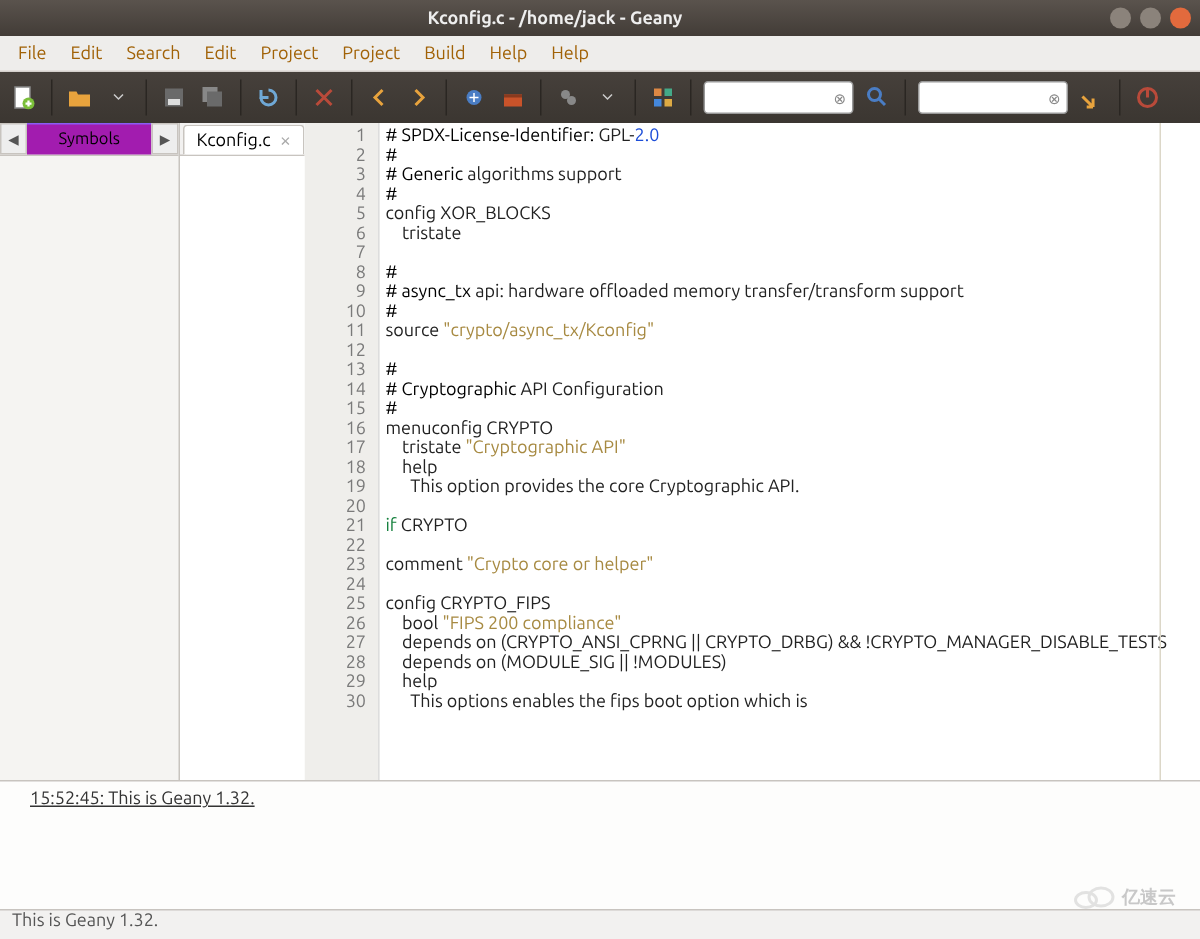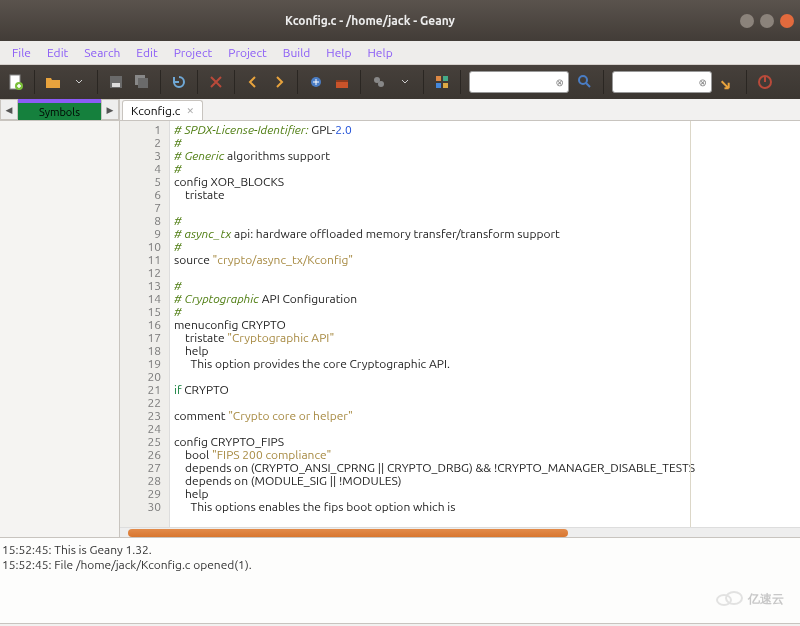--- a/index.html
+++ b/index.html
@@ -1,59 +1,59 @@
 <!DOCTYPE html>
 <html><head>
 <meta charset="utf-8">
 <style>
 * { margin: 0; padding: 0; box-sizing: border-box; font-family: "Ubuntu", "Liberation Sans", sans-serif; font-size: 12px; }
 html, body { width: 800px; height: 626px; overflow: hidden; background: #f2f1f0; }
-.titlebar { height: 41px; background: linear-gradient(#5a534d, #423c37); color: #ddd; display: flex; align-items: center; padding: 0 6px; }
+.titlebar { height: 24px; background: linear-gradient(#5a534d, #423c37); color: #ddd; display: flex; align-items: center; padding: 0 6px; }
 .titlebar .title { flex: 1; text-align: center; font-weight: bold; color: #eee; }
 .winbtn { width: 14px; height: 14px; border-radius: 7px; margin-left: 6px; display: inline-block; }
 .winbtn.min { background: #8b837b; }
 .winbtn.max { background: #8b837b; }
 .winbtn.close { background: #e26a3d; }
 .menubar { height: 24px; background: #eeedeb; display: flex; align-items: center; padding: 0 4px; border-bottom: 1px solid #d5d0cc; }
-.menubar .menuitem { padding: 2px 8px; color: #8b5cf6; cursor: default; }
+.menubar .menuitem { padding: 2px 8px; color: #a16207; cursor: default; }
 .toolbar { height: 34px; background: linear-gradient(#46403b,#3b3631); display: flex; align-items: center; padding: 0 4px; gap: 2px; }
 .tbtn { width: 24px; height: 24px; display: flex; align-items: center; justify-content: center; border-radius: 3px; }
 .tbtn svg { display: block; }
 .sep { width: 1px; height: 24px; background: #2a2622; margin: 0 4px; }
 .search { height: 22px; background: #fff; border: 1px solid #999; border-radius: 3px; flex: 0 0 100px; margin: 0 2px; display: flex; align-items: center; padding: 0 4px; }
 .search input { border: none; outline: none; width: 100%; font-size: 11px; }
 .search .xicon { color: #888; font-size: 10px; }
 .body { display: flex; height: 438px; }
 .sidebar { width: 120px; background: #f5f4f2; border-right: 1px solid #c8c4bf; display: flex; flex-direction: column; }
 .sidetabs { height: 22px; display: flex; align-items: stretch; border-bottom: 1px solid #c8c4bf; }
 .navbtn { width: 18px; display: flex; align-items: center; justify-content: center; background: #eee; border: 1px solid #c8c4bf; color: #555; font-size: 9px; }
-.symtab { flex: 1; display: flex; align-items: center; justify-content: center; background: #15803d; border-top: 4px solid #8b5cf6; font-size: 11px; }
+.symtab { flex: 1; display: flex; align-items: center; justify-content: center; background: #a21caf; border-top: 1px solid #8b5cf6; font-size: 11px; }
 .nosym { color: #888; padding: 6px; font-size: 11px; }
-.editor { flex: 1; display: flex; flex-direction: column; background: #fff; }
+.editor { flex: 1; display: flex; flex-direction: row; background: #fff; }
 .doctabs { height: 22px; display: flex; align-items: flex-end; background: #f2f1f0; border-bottom: 1px solid #c8c4bf; padding-left: 2px; }
 .doctab { height: 20px; padding: 2px 8px; background: #fff; border: 1px solid #c8c4bf; border-bottom: none; border-radius: 3px 3px 0 0; display: flex; align-items: center; gap: 6px; font-size: 11px; }
 .doctab .closex { color: #aaa; font-size: 9px; }
 .code { flex: 1; display: flex; font-family: "Liberation Mono", "DejaVu Sans Mono", monospace; font-size: 12px; line-height: 13px; overflow: hidden; position: relative; }
 .gutter { width: 50px; background: #efeeeb; color: #7a7a7a; text-align: right; padding: 2px 8px 2px 2px; border-right: 1px solid #ddd; white-space: pre; }
 .src { flex: 1; white-space: pre; padding: 2px 4px; color: #222; position: relative; }
 .src .margin { position: absolute; top: 0; bottom: 0; left: 520px; width: 1px; background: #dcd7c8; }
-.c-comment { color: #4d7c0f; font-style: italic; }
+.c-comment { color: #000000; }
 .c-kw { color: #15803d; }
 .c-str { color: #a78a42; }
 .c-num { color: #1d4ed8; }
 .hscroll { height: 10px; background: #eee; position: relative; border-top: 1px solid #ddd; }
 .hscroll .thumb { position: absolute; left: 8px; top: 1px; height: 8px; width: 440px; background: linear-gradient(#e28b4a,#d8762f); border-radius: 4px; }
 .bottompane { height: 86px; display: flex; border-top: 1px solid #c8c4bf; background: #fdfdfc; }
 .bottabs { width: 60px; background: #eceae7; border-right: 1px solid #c8c4bf; }
 .bottab { height: 17px; display: flex; align-items: center; justify-content: flex-end; padding-right: 5px; font-size: 10px; color: #444; border-bottom: 1px solid #d8d4cf; }
 .bottab.active { background: #fdfdfc; border-right: 1px solid #fdfdfc; margin-right: -1px; }
-.messages { flex: 1; padding: 4px 2px; font-family: "Liberation Mono", monospace; font-size: 11px; color: #333; }
+.messages { flex: 1; padding: 4px 20px; font-family: "Liberation Mono", monospace; font-size: 11px; color: #333; text-decoration: underline; }
 .messages .line { white-space: pre; line-height: 15px; }
 .statusbar { height: 14px; border-top: 1px solid #c8c4bf; display: flex; align-items: center; padding: 0 8px; color: #555; font-size: 11px; background: #f2f1f0; }
-.watermark { position: absolute; right: 16px; bottom: 18px; color: #c8c8c8; font-size: 18px; font-weight: bold; display: flex; align-items: center; gap: 4px; }
+.watermark { position: absolute; right: 16px; bottom: 18px; color: #c8c8c8; font-size: 18px; font-weight: bold; display: flex; align-items: flex-start; gap: 4px; }
 .watermark svg { opacity: 0.5; }
 </style>
 </head>
 <body>
 
 <div class="titlebar">
   <span class="title">Kconfig.c - /home/jack - Geany</span>
   <span class="winbtn min"></span>
   <span class="winbtn max"></span>
   <span class="winbtn close"></span>
@@ -242,21 +242,20 @@
     </div>
     <div class="hscroll">
         <div class="thumb"></div>
       </div>
   </div>
 </div>
 
 <div class="bottompane">
   <div class="messages" id="messages">
       <div class="line">15:52:45: This is Geany 1.32.</div>
-      <div class="line">15:52:45: File /home/jack/Kconfig.c opened(1).</div>
     </div>
 </div>
 
 <div class="statusbar">
   <span>This is Geany 1.32.</span>
 </div>
 
 <div class="watermark">
   <svg width="28" height="18">
       <ellipse cx="8" cy="10" rx="7" ry="5" fill="none" stroke="#c8c8c8" stroke-width="2"></ellipse>

